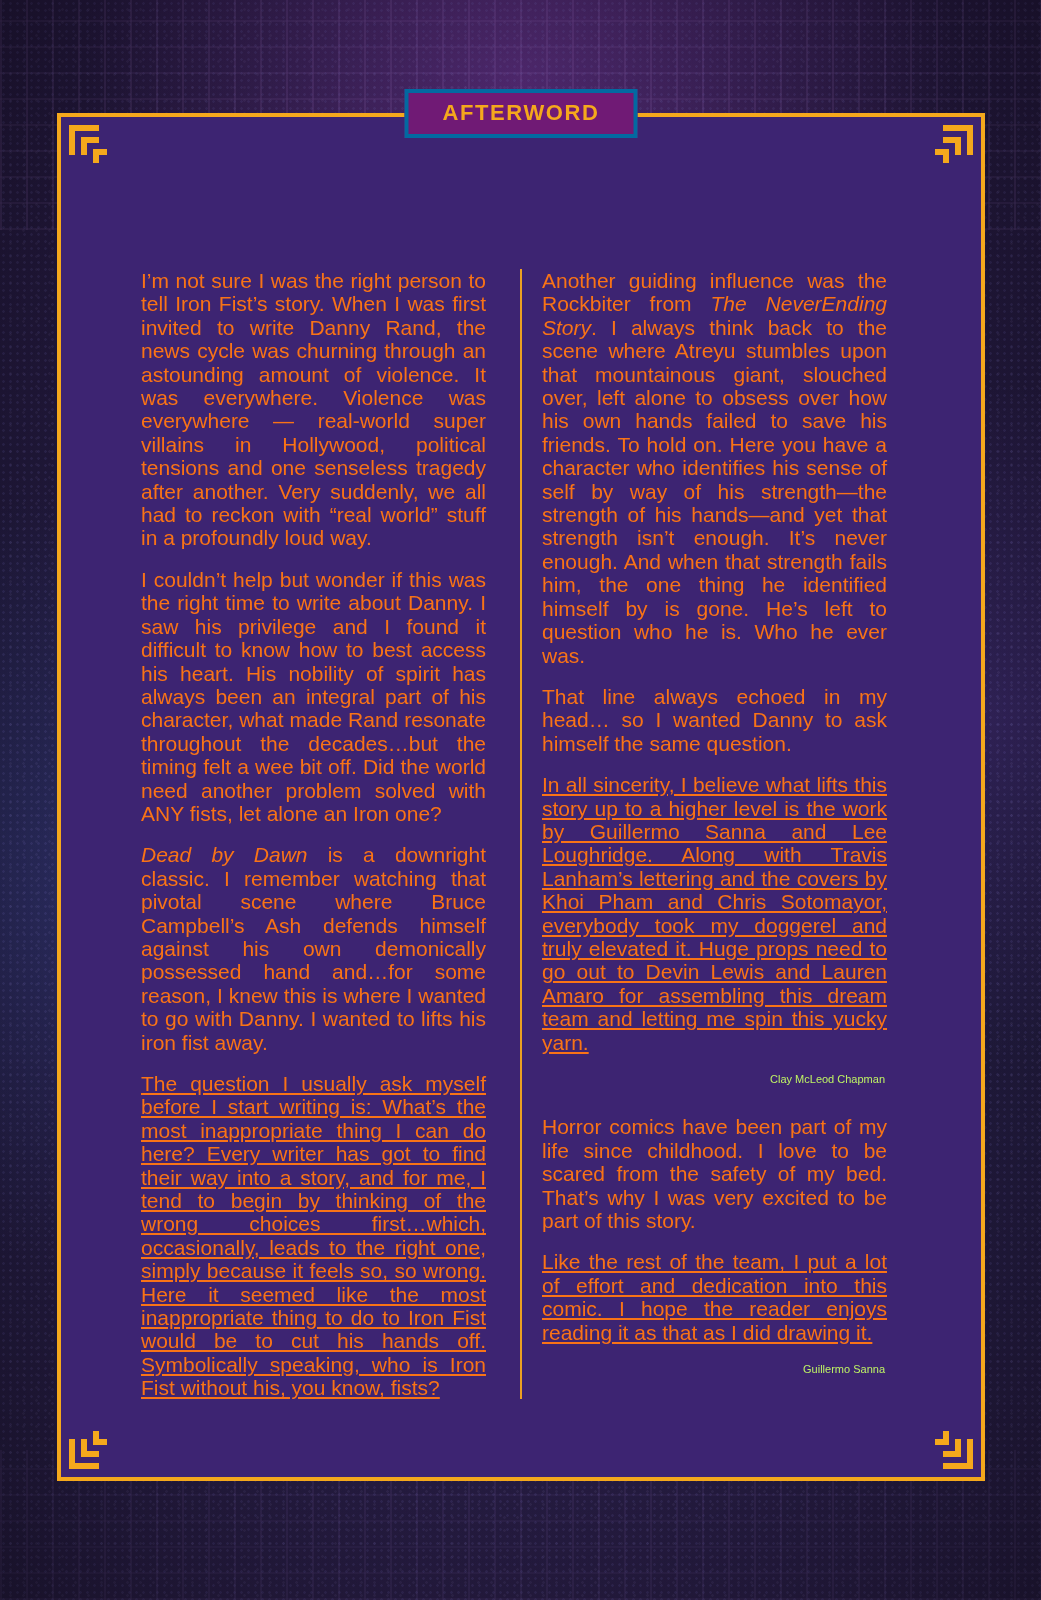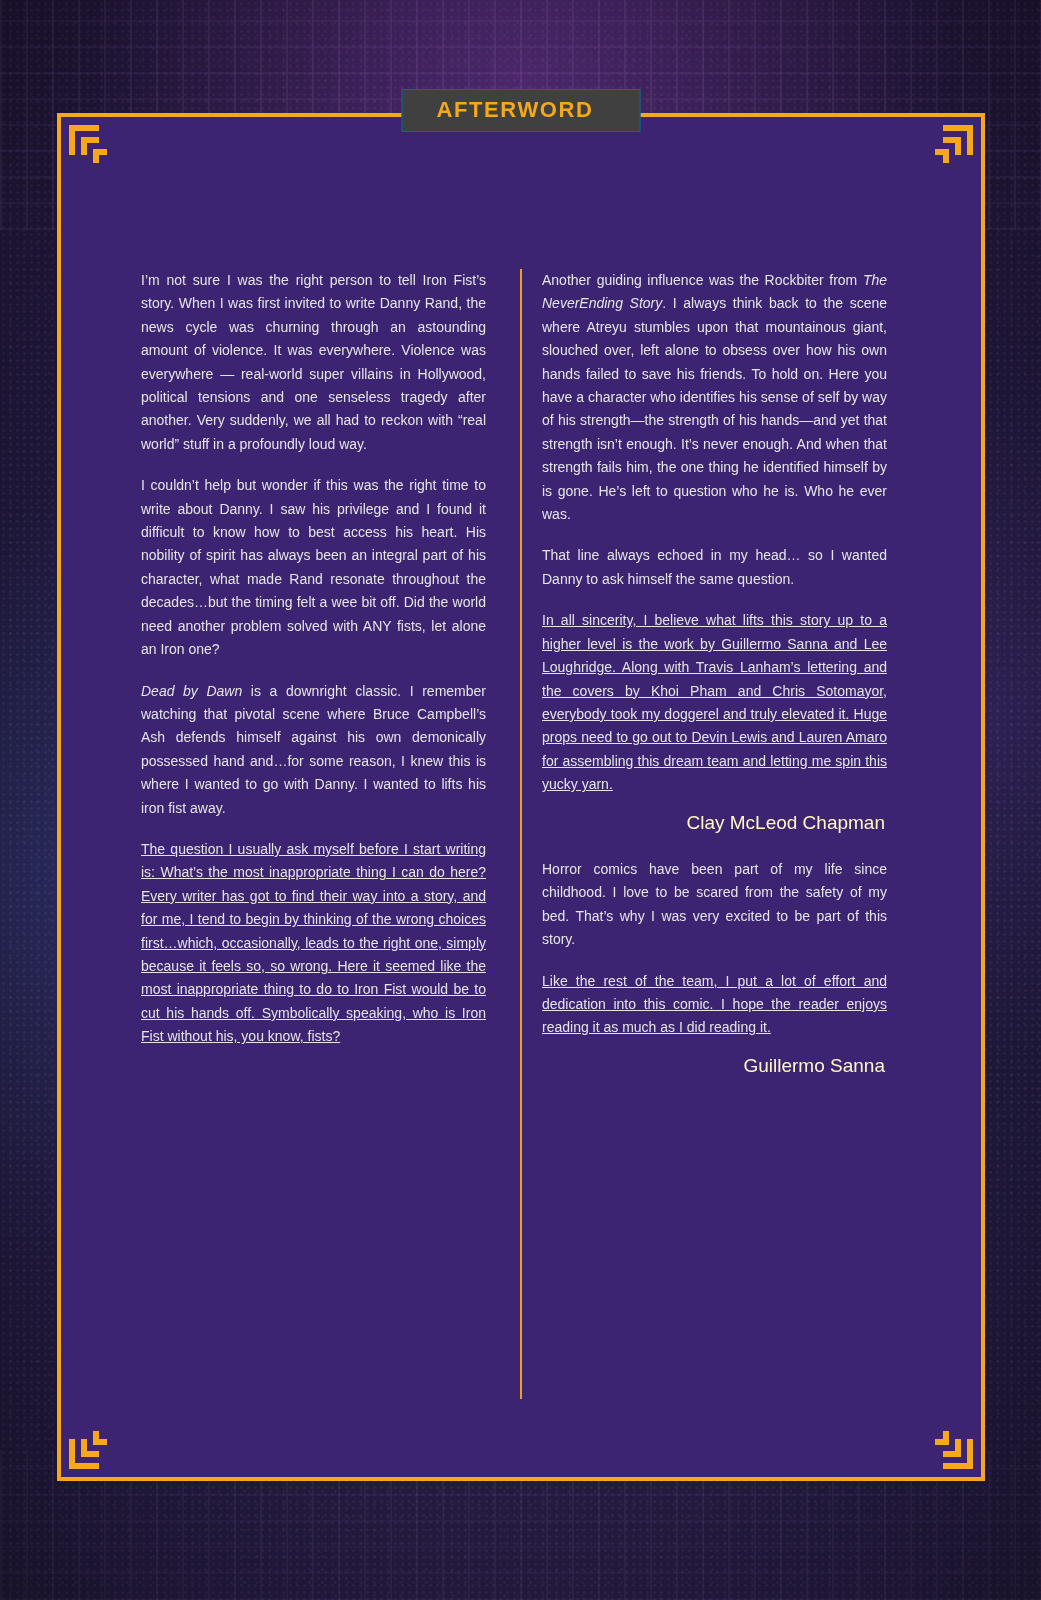--- a/index.html
+++ b/index.html
@@ -97,23 +97,23 @@
   .corner i.d { left: 12px; top: 12px; width: 6px;  height: 18px; }
   .corner i.e { left: 24px; top: 24px; width: 14px; height: 6px; }
   .corner i.f { left: 24px; top: 24px; width: 6px;  height: 14px; }
 
   
   #title-plaque {
     position: absolute;
     left: 50%;
     top: -28px;
     transform: translateX(-50%);
-    background: #404040;
-    border: 1px solid #0369a1;
-    padding: 9px 46px 10px 34px;
+    background: #701a75;
+    border: 4px solid #0369a1;
+    padding: 9px 34px 10px 34px;
   }
   #title-plaque .title-text {
     color: #f5a81c;
     font-size: 22px;
     font-weight: bold;
     letter-spacing: 1.6px;
     line-height: 1;
     white-space: nowrap;
   }
 
@@ -135,34 +135,34 @@
     position: absolute;
     left: 459px;
     top: 152px;
     width: 2px;
     height: 1130px;
     background: #f5a81c;
     opacity: 0.95;
   }
 
   p.body {
-    color: #e5e5e5;
-    font-size: 14px;
+    color: #f97316;
+    font-size: 21px;
     line-height: 23.4px;
     margin: 0 0 18px 0;
     text-align: justify;
     -webkit-hyphens: none;
     hyphens: none;
   }
   p.body.last { margin-bottom: 0; text-decoration: underline; }
   p.body em { font-style: italic; }
   p.body.italic { font-style: italic; }
   p.signature {
-    color: #fef9c3;
-    font-size: 19px;
+    color: #bef264;
+    font-size: 11px;
     line-height: 23.4px;
     margin: 14px 0 0 0;
     text-align: right;
     padding-right: 2px;
   }
   .sig-gap { height: 24px; }
 </style>
 </head>
 <body>
 
@@ -229,20 +229,20 @@
           <span>Another guiding influence was the Rockbiter from </span><em>The NeverEnding Story</em><span>. I always think back to the scene where Atreyu stumbles upon that mountainous giant, slouched over, left alone to obsess over how his own hands failed to save his friends. To hold on. Here you have a character who identifies his sense of self by way of his strength—the strength of his hands—and yet that strength isn’t enough. It’s never enough. And when that strength fails him, the one thing he identified himself by is gone. He’s left to question who he is. Who he ever was.</span>
         </p>
         <p class="body">That line always echoed in my head… so I wanted Danny to ask himself the same question.</p>
         <p class="body last">In all sincerity, I believe what lifts this story up to a higher level is the work by Guillermo Sanna and Lee Loughridge. Along with Travis Lanham’s lettering and the covers by Khoi Pham and Chris Sotomayor, everybody took my doggerel and truly elevated it. Huge props need to go out to Devin Lewis and Lauren Amaro for assembling this dream team and letting me spin this yucky yarn.</p>
 
         <p class="signature">Clay McLeod Chapman</p>
 
         <div class="sig-gap"></div>
 
         <p class="body">Horror comics have been part of my life since childhood. I love to be scared from the safety of my bed. That’s why I was very excited to be part of this story.</p>
-        <p class="body last">Like the rest of the team, I put a lot of effort and dedication into this comic. I hope the reader enjoys reading it as much as I did reading it.</p>
+        <p class="body last">Like the rest of the team, I put a lot of effort and dedication into this comic. I hope the reader enjoys reading it as that as I did drawing it.</p>
 
         <p class="signature">Guillermo Sanna</p>
       </div>
 
     </div>
   </div>
 </div>
 
 </body></html>

